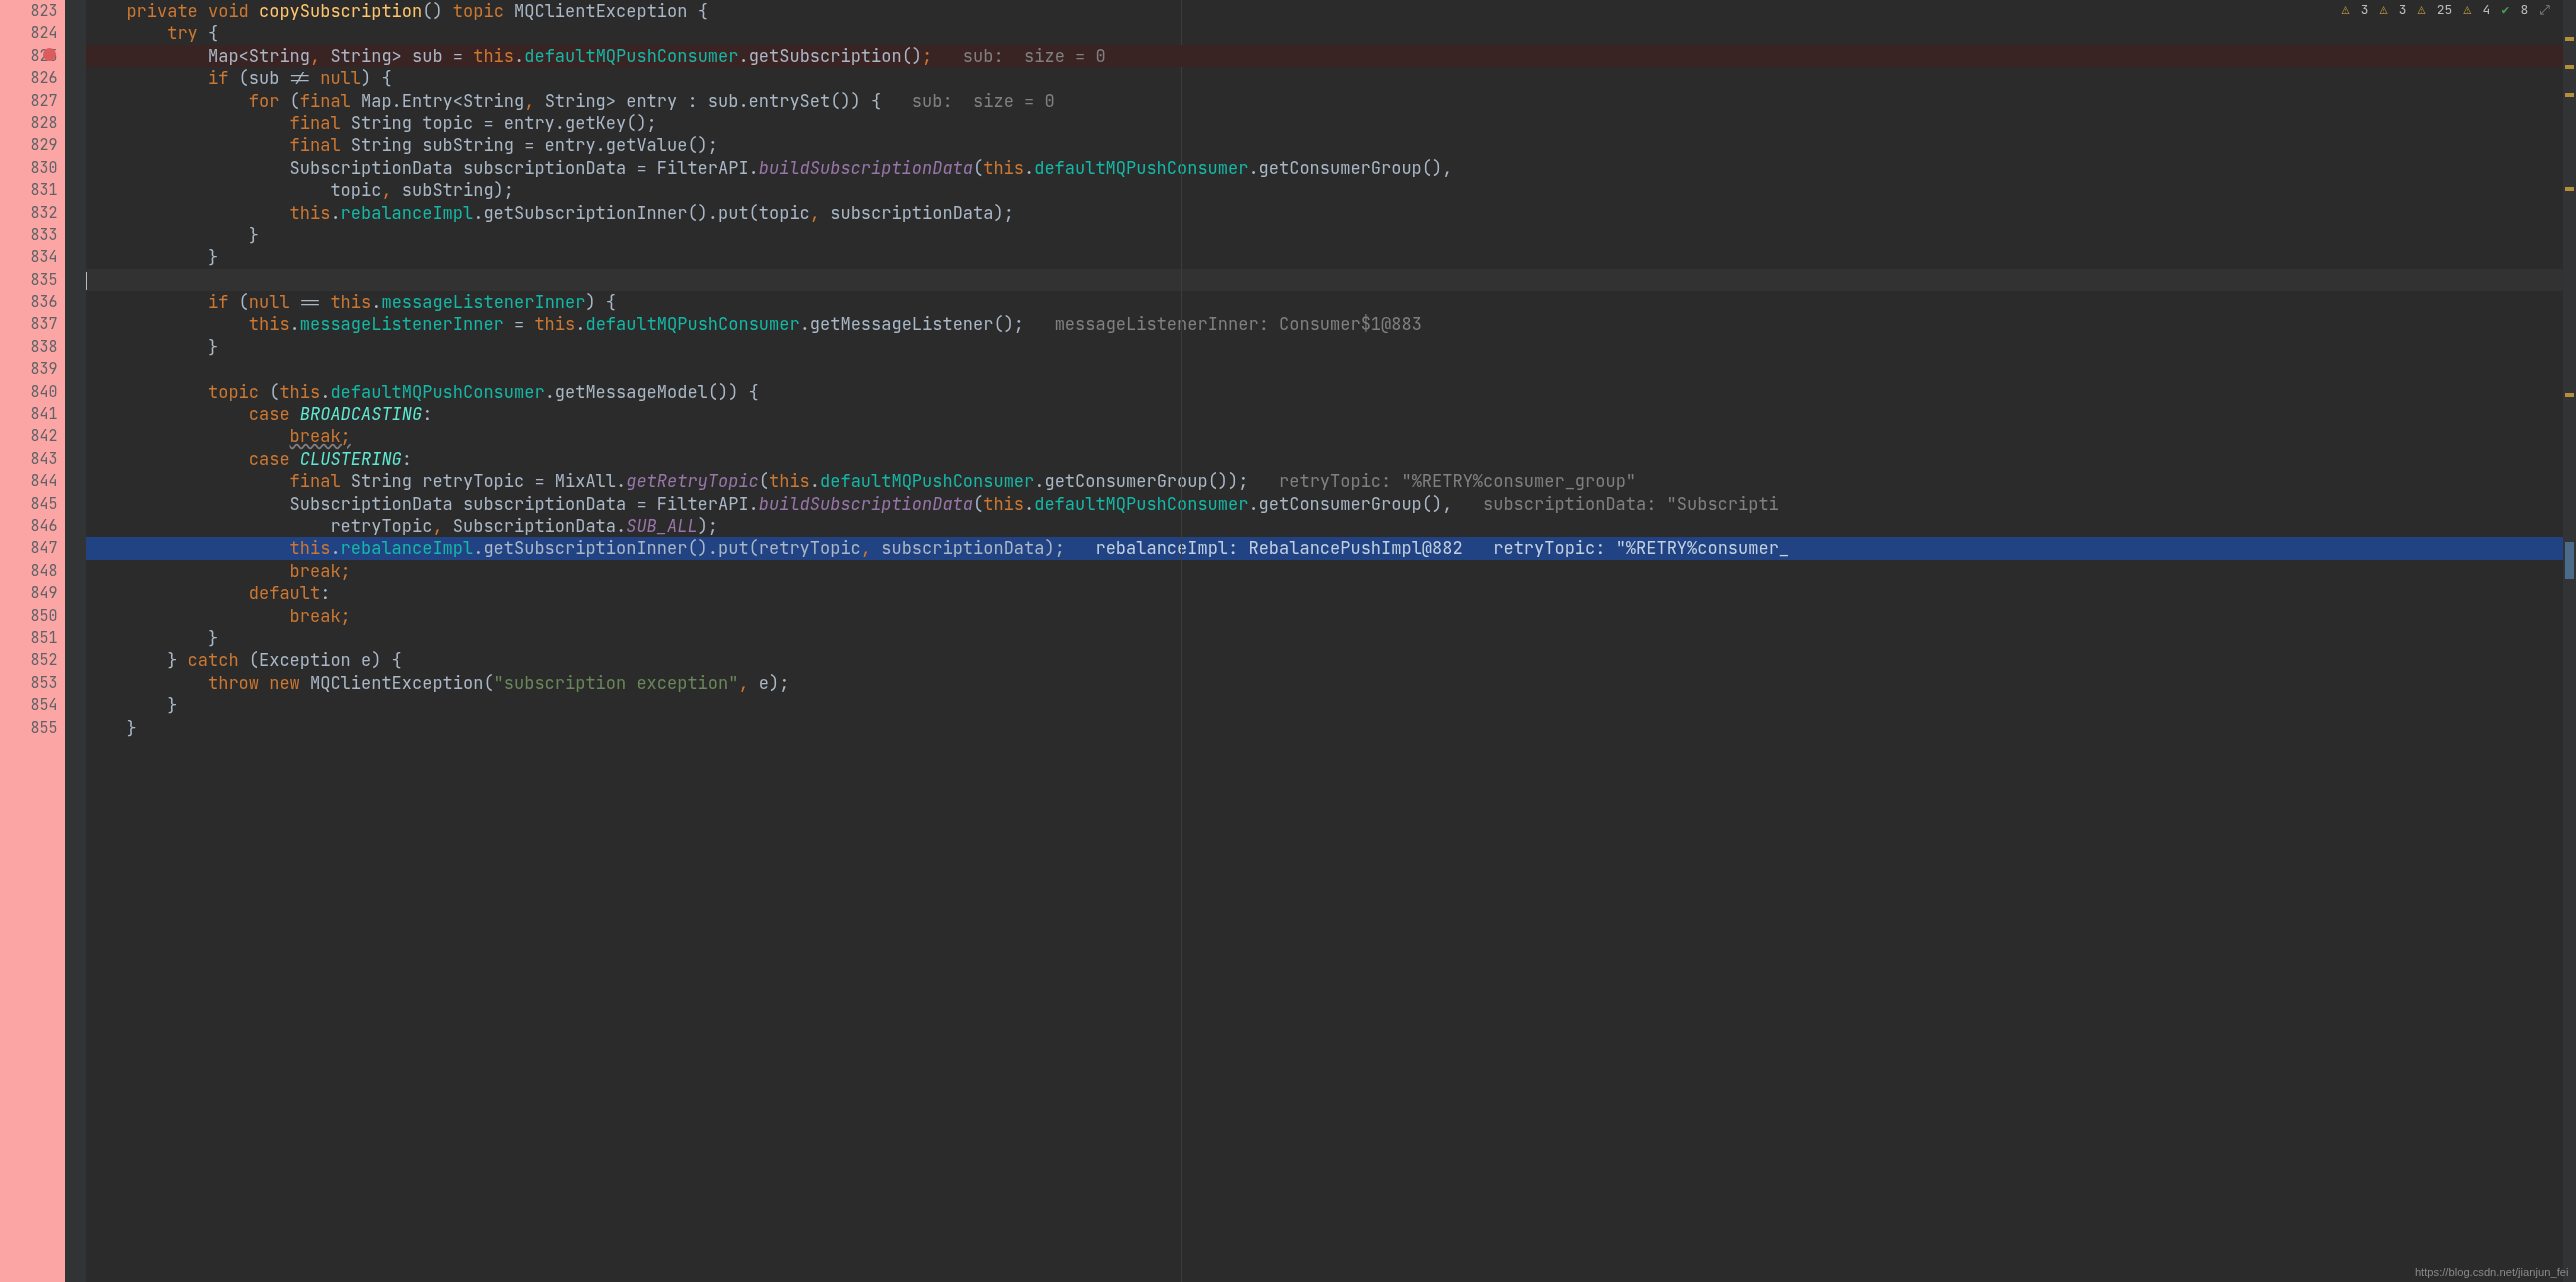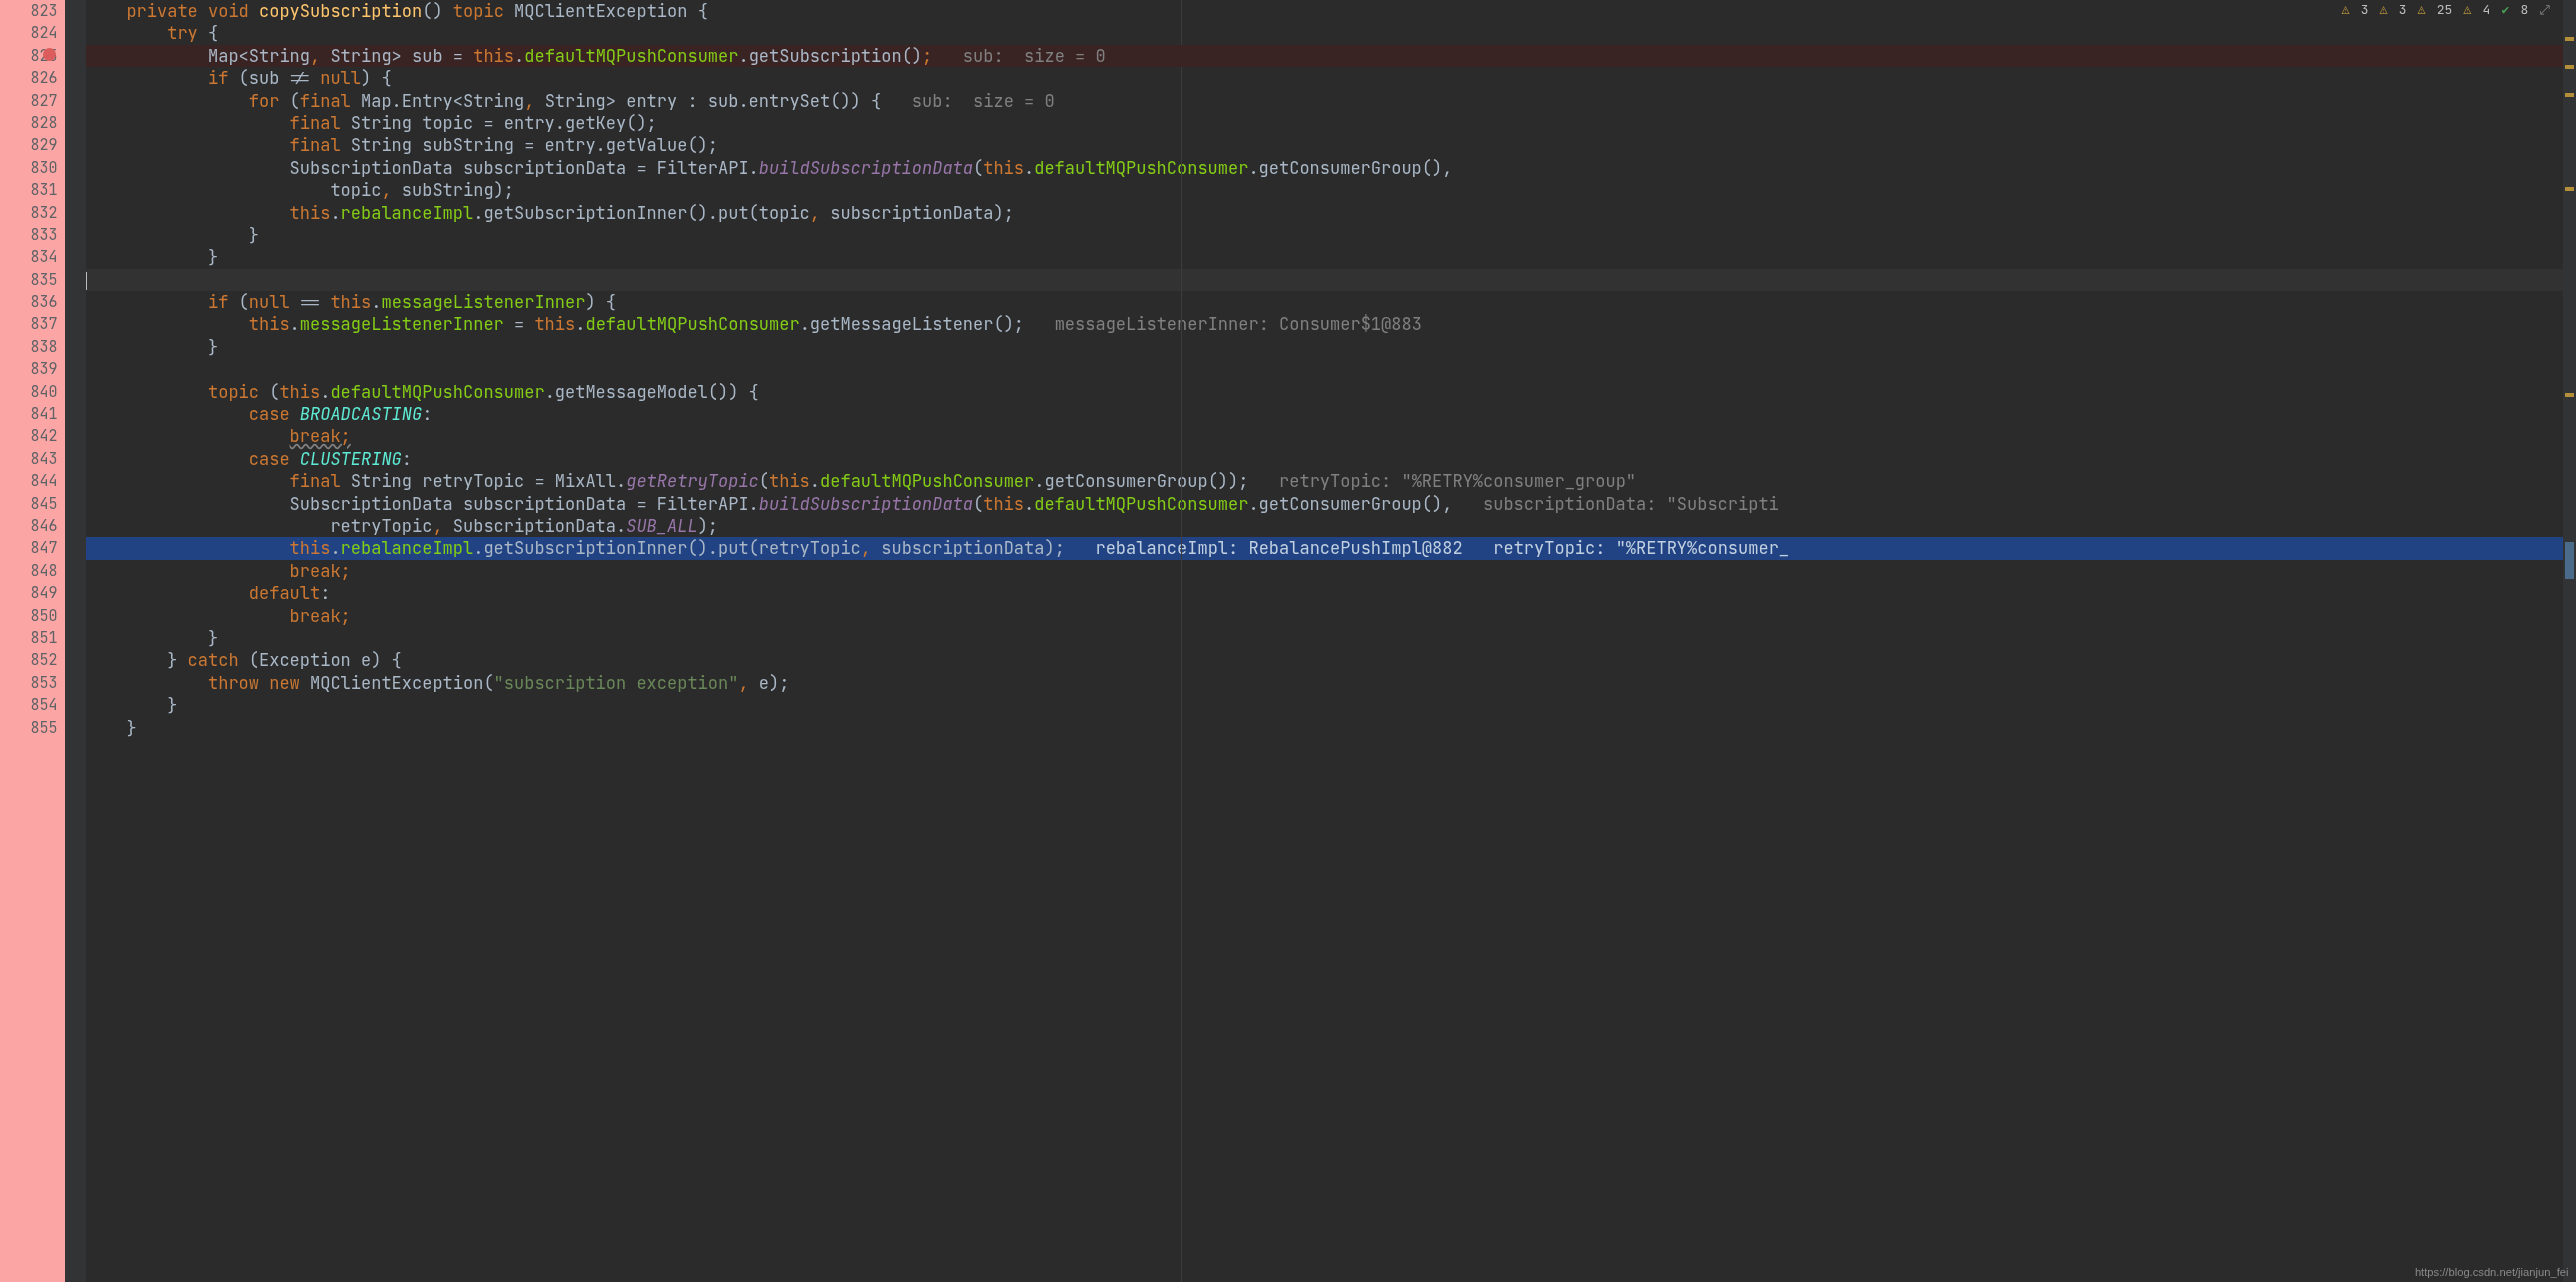--- a/index.html
+++ b/index.html
@@ -9,21 +9,21 @@
 .gutter .ln { height:22.4px; line-height:22.4px; font-size:15px; }
 .fold-col { width:20.6px; background:#313335; }
 .code { flex:1; position:relative; background:#2b2b2b; }
 .line { height:22.4px; line-height:22.4px; white-space:pre; color:#a9b7c6; font-size:17px; }
 .line.cursor { background:#323232; }
 .line.bp { background:#3a2323; }
 .line.sel { background:#214283; }
 .kw { color:#cc7832; }
 .mth { color:#ffc66d; }
 .str { color:#6a8759; }
-.fld { color:#84cc16; }
+.fld { color:#14b8a6; }
 .const { color:#9876aa; font-style:italic; }
 .cmt { color:#808080; }
 .enum { color:#5eead4; font-style:italic; }
 .txt { color:#a9b7c6; }
 .bp-icon { position:absolute; left:-43px; top:3.7px; width:13px; height:13px; background:#db5c5c; border-radius:50%; }
 .cursor-bar { display:inline-block; width:0.9px; height:18.7px; background:#bbbbbb; vertical-align:middle; }
 .margin-line { position:absolute; top:0; bottom:0; width:0.9px; background:#3c3c3c; left:1095px; }
 .topbar { position:absolute; top:0; right:26px; height:18.7px; display:flex; gap:11.2px; align-items:center; font-size:13px; color:#bbbbbb; z-index:5; }
 .warn-ico { color:#b38f3a; }
 .ok-ico { color:#499c54; }

